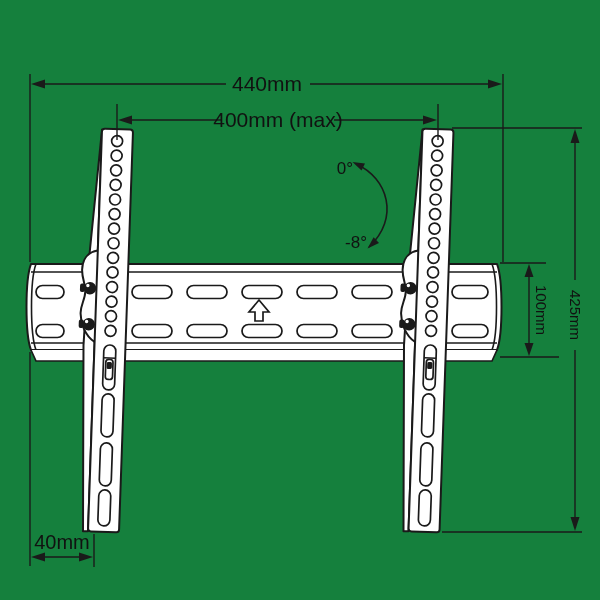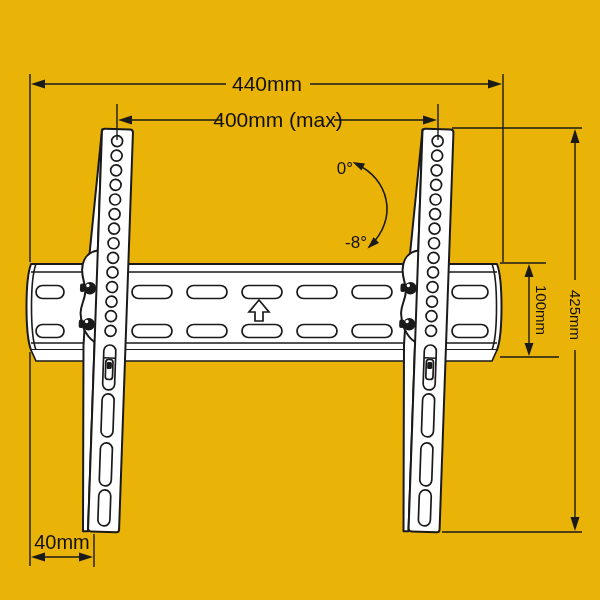--- a/index.html
+++ b/index.html
@@ -1,16 +1,16 @@
 <!DOCTYPE html>
 <html><head>
 <meta charset="utf-8">
 <style>
   html,body{margin:0;padding:0;background:#fff;}
-  .stage{width:600px;height:600px;background:#eab308;position:relative;font-family:"Liberation Sans",sans-serif;}
+  .stage{width:600px;height:600px;background:#15803d;position:relative;font-family:"Liberation Sans",sans-serif;}
   svg{display:block;}
   .o2{stroke:#1a1a1a;stroke-width:2;fill:#fff;stroke-linejoin:round;}
   .o17{stroke:#1a1a1a;stroke-width:1.7;fill:#fff;}
   .ln{stroke:#1a1a1a;stroke-width:1.6;fill:none;}
   .slot{stroke:#1a1a1a;stroke-width:1.7;fill:#fff;}
   .dim{stroke:#1a1a1a;stroke-width:1.4;fill:none;}
   .ah{fill:#1a1a1a;stroke:none;}
   .dark{fill:#1a1a1a;stroke:none;}
   text{fill:#111;font-family:"Liberation Sans",sans-serif;}
   .t21{font-size:21px;text-anchor:middle;}

